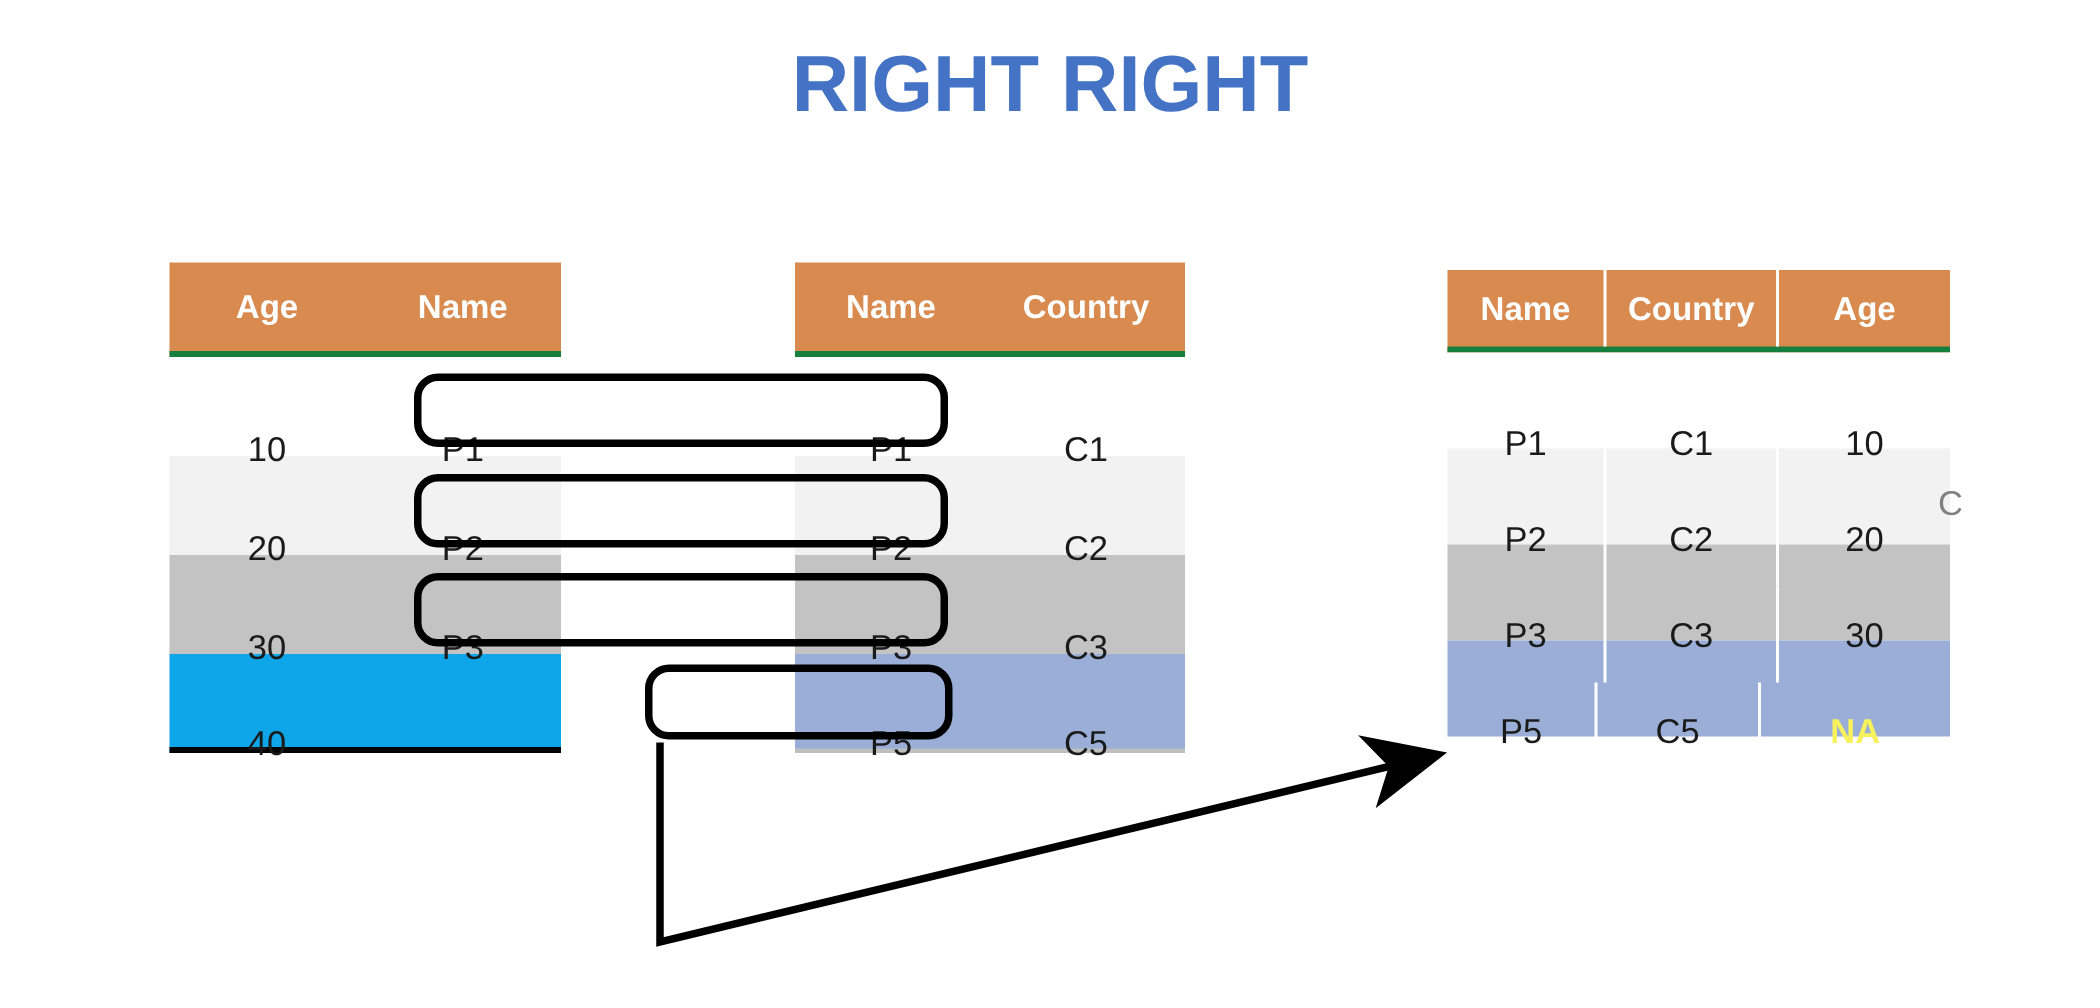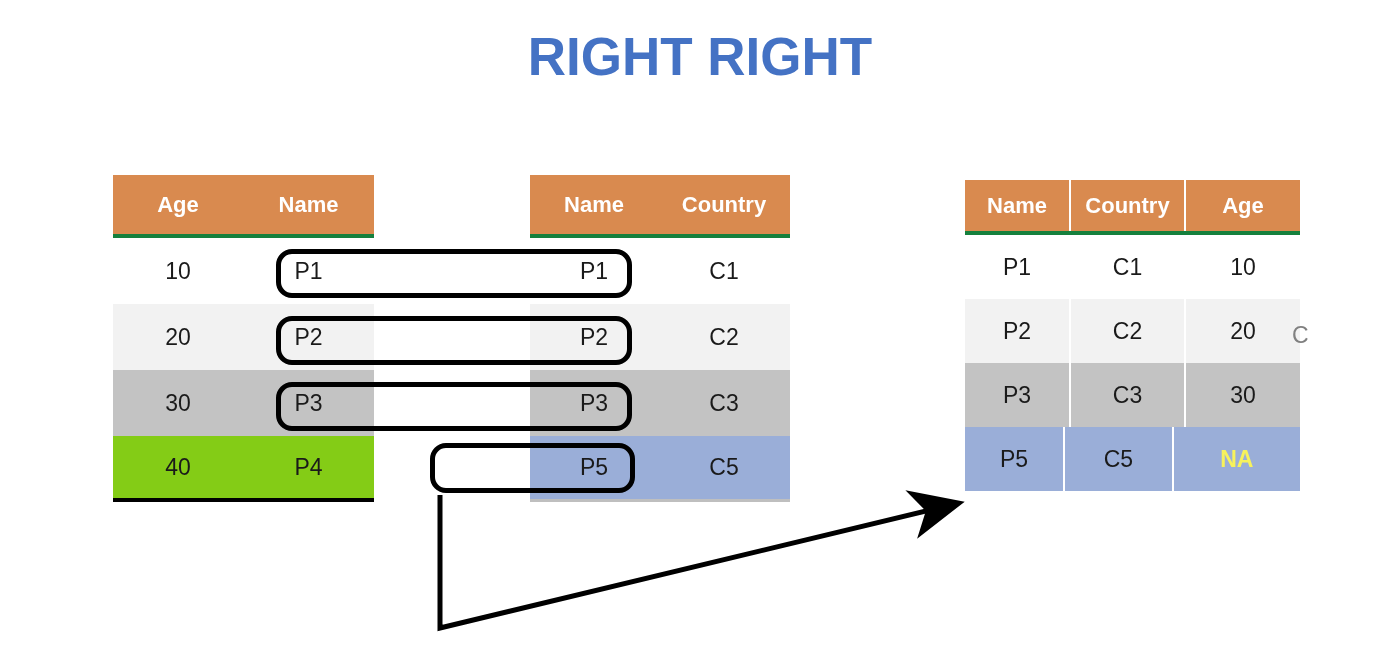--- a/index.html
+++ b/index.html
@@ -46,30 +46,31 @@
     display:flex;
     height:66px;
     font-size:23px;
     color:#1a1a1a;
     box-sizing:border-box;
   }
   .td{
     display:flex;align-items:center;justify-content:center;
     height:100%;
     box-sizing:border-box;
+    margin-top:28px;
   }
   .td.divided{border-right:2px solid #ffffff;}
   .rowbottom-black{border-bottom:4px solid #000000;}
   .rowbottom-grey{border-bottom:3px solid #BFBFBF;}
 
   
   .r-white{background:#ffffff;}
   .r-lgrey{background:#F2F2F2;}
   .r-mgrey{background:#C3C3C3;}
-  .r-dgrey{background:#84cc16;}
+  .r-dgrey{background:#0ea5e9;}
   .r-blue {background:#9AAED8;}
 
   .na{color:#F7F25C;font-weight:bold;}
 
   
   .conn{
     position:absolute;
     border:5px solid #000000;
     border-radius:16px;
     background:transparent;
@@ -106,21 +107,20 @@
       <div class="td" style="width:131px;">P2</div>
     </div>
 
     <div class="trow r-mgrey">
       <div class="td" style="width:130px;">30</div>
       <div class="td" style="width:131px;">P3</div>
     </div>
 
     <div class="trow r-dgrey rowbottom-black">
       <div class="td" style="width:130px;">40</div>
-      <div class="td" style="width:131px;">P4</div>
     </div>
   </div>
 
   <div class="tbl" style="left:530px;top:175px;width:260px;">
 
     <div class="thead black-underline">
       <div class="th" style="width:128px;">Name</div>
       <div class="th" style="width:132px;">Country</div>
     </div>
 

